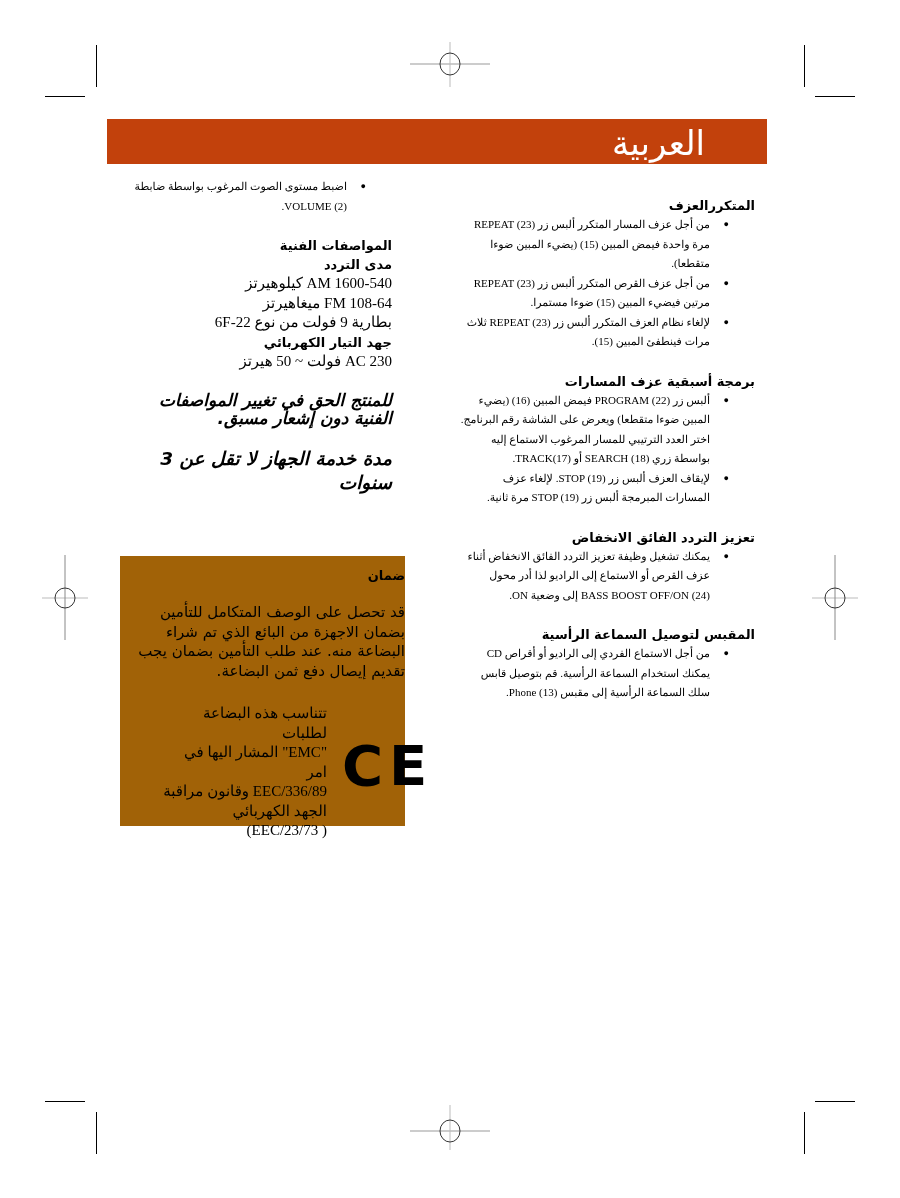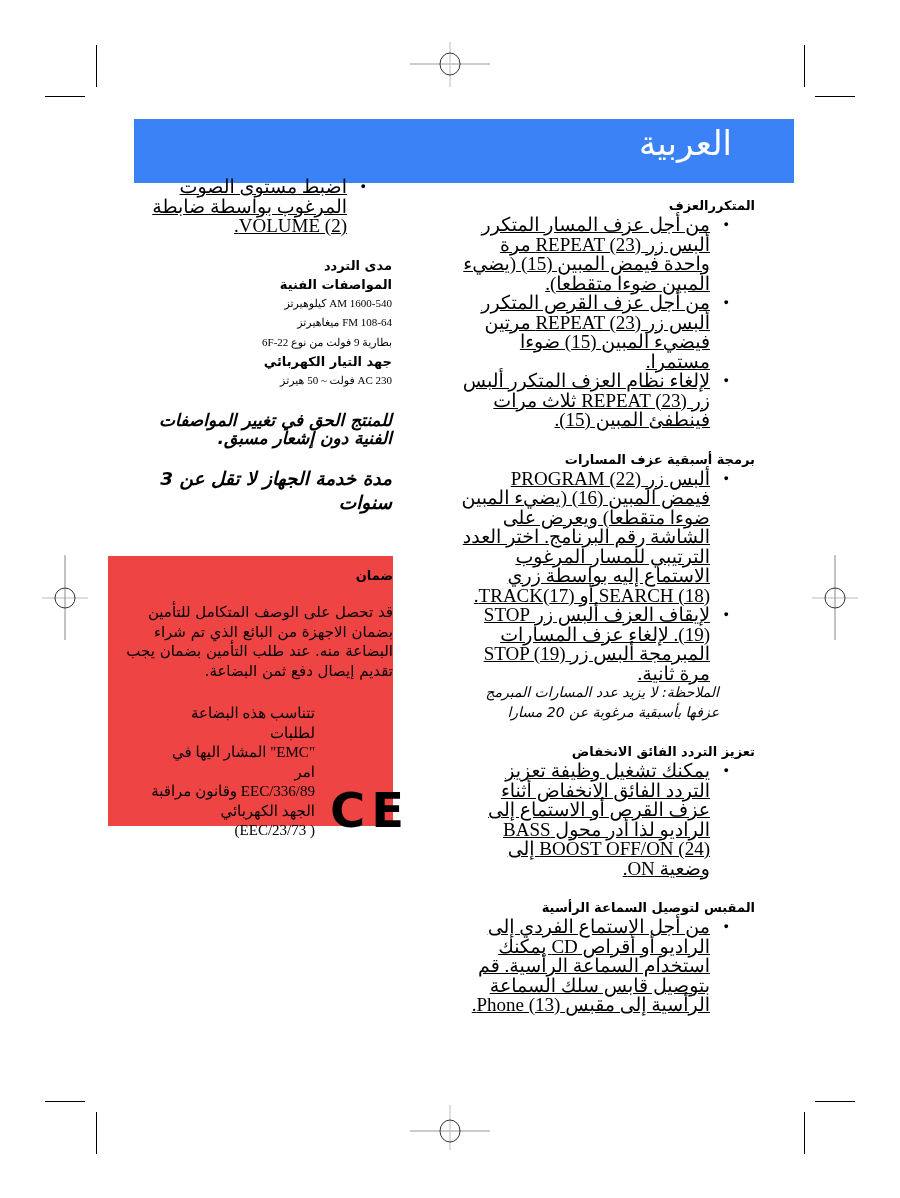--- a/index.html
+++ b/index.html
@@ -1,50 +1,50 @@
 <!DOCTYPE html>
 <html><head>
   <meta charset="utf-8">
   <style>
     html, body { margin:0; padding:0; background:#ffffff; }
     body { width:900px; height:1198px; position:relative; overflow:hidden;
            font-family:"DejaVu Sans", sans-serif; color:#000; }
     .mark { position:absolute; background:#000; }
     .reg { position:absolute; }
-    .header-bar { position:absolute; left:134px; top:119px; width:660px; height:64px;
-                  background:#3b82f6; }
+    .header-bar { position:absolute; left:107px; top:119px; width:660px; height:45px;
+                  background:#c2410c; }
     .header-title { position:absolute; right:62px; top:4px; color:#fff; font-size:34px;
                     font-family:"DejaVu Sans", sans-serif; direction:rtl; line-height:40px; }
     .col { position:absolute; direction:rtl; text-align:right; }
     .col-right { left:460px; width:295px; top:196px; }
     .col-left { left:120px; width:272px; top:177px; }
     .h { font-weight:bold; font-size:13px; line-height:19px; font-family:"DejaVu Sans", sans-serif;text-align:right; }
-    .p { font-size:11px; line-height:19.5px; font-family:"Liberation Serif", serif; }
+    .p { font-size:15px; line-height:19.5px; font-family:"Liberation Serif", serif; }
     ul.b { list-style:none; margin:0; padding:0; }
-    ul.b li { position:relative; padding-right:45px; font-size:19px; line-height:19.5px;
-              font-family:"Liberation Serif", serif;text-decoration:underline; }
+    ul.b li { position:relative; padding-right:45px; font-size:11px; line-height:19.5px;
+              font-family:"Liberation Serif", serif; }
     ul.b li::before { content:"●"; position:absolute; right:26px; top:0; font-size:9px; }
     .note { font-style:italic; font-size:14px; line-height:19.5px; padding-right:36px;
             font-family:"DejaVu Sans", sans-serif; }
     .gap { height:20px; }
     .disclaimer { font-weight:bold; font-style:italic; font-size:17px; line-height:18px;
                   font-family:"DejaVu Sans", sans-serif; }
     .lifetime { font-weight:bold; font-style:italic; font-size:18.5px; line-height:24px;
                 font-family:"DejaVu Sans", sans-serif; }
-    .warranty-box { position:absolute; left:108px; top:556px; width:285px; height:270px;
-                    background:#ef4444; }
+    .warranty-box { position:absolute; left:120px; top:556px; width:285px; height:270px;
+                    background:#a16207; }
     .warranty { position:absolute; right:0; top:10px; width:285px; direction:rtl; text-align:right; }
     .warranty .h { font-size:13px; }
     .warranty .txt { font-size:15px; line-height:19.5px; margin-top:18px;
                      font-family:"DejaVu Sans", sans-serif; }
     .ce-wrap { position:absolute; left:10px; top:148px; width:275px; height:120px; }
     .ce-text { position:absolute; right:78px; top:0; direction:rtl; text-align:right;
                font-size:15px; line-height:19.5px; font-family:"Liberation Serif", serif;margin-left:32px; }
-    .ce-logo { position:absolute; left:212px; top:38px; font-size:48px; font-weight:bold;
-               letter-spacing:6px; font-family:"DejaVu Sans", sans-serif; line-height:48px;margin-top:44px; }
+    .ce-logo { position:absolute; left:212px; top:38px; font-size:56px; font-weight:bold;
+               letter-spacing:6px; font-family:"DejaVu Sans", sans-serif; line-height:48px; }
   </style>
 </head>
 <body>
 
 <div class="mark" style="left:96px;top:45px;width:1px;height:42px;"></div>
 <div class="mark" style="left:45px;top:96px;width:40px;height:1px;"></div>
 <div class="mark" style="left:804px;top:45px;width:1px;height:42px;"></div>
 <div class="mark" style="left:815px;top:96px;width:40px;height:1px;"></div>
 <div class="mark" style="left:45px;top:1101px;width:40px;height:1px;"></div>
 <div class="mark" style="left:96px;top:1112px;width:1px;height:42px;"></div>
@@ -85,21 +85,20 @@
       <li>لإلغاء نظام العزف المتكرر  ألبس زر REPEAT (23) ثلاث مرات فينطفئ المبين (15).</li>
     </ul>
   </section>
   <div class="gap"></div>
   <section>
     <div class="h">برمجة أسبقية عزف المسارات</div>
     <ul class="b">
       <li>ألبس زر PROGRAM (22) فيمض المبين (16) (يضيء المبين ضوءا متقطعا) ويعرض على الشاشة رقم البرنامج. اختر العدد الترتيبي للمسار المرغوب الاستماع إليه بواسطة زري SEARCH (18) أو (17)TRACK.</li>
       <li>لإيقاف العزف  ألبس زر STOP (19). لإلغاء عزف المسارات المبرمجة  ألبس زر STOP (19) مرة ثانية.</li>
     </ul>
-    <div class="note">الملاحظة: لا يزيد عدد المسارات المبرمج عزفها بأسبقية مرغوبة عن 20 مسارا</div>
   </section>
   <div class="gap"></div>
   <section>
     <div class="h">تعزيز التردد الفائق الانخفاض</div>
     <ul class="b">
       <li>يمكنك تشغيل وظيفة تعزيز التردد الفائق الانخفاض أثناء عزف القرص أو الاستماع إلى الراديو لذا أدر محول BASS BOOST OFF/ON (24) إلى وضعية ON.</li>
     </ul>
   </section>
   <div class="gap"></div>
   <section>
@@ -109,22 +108,22 @@
     </ul>
   </section>
 </div>
 
 <div class="col col-left">
   <ul class="b">
     <li>اضبط مستوى الصوت المرغوب بواسطة ضابطة VOLUME (2).</li>
   </ul>
   <div class="gap"></div>
   <section>
+    <div class="h">المواصفات الفنية</div>
     <div class="h">مدى التردد</div>
-    <div class="h">المواصفات الفنية</div>
     <div class="p">1600-540 AM  كيلوهيرتز</div>
     <div class="p">108-64 FM  ميغاهيرتز</div>
     <div class="p">بطارية 9 فولت من نوع 6F-22</div>
     <div class="h">جهد التيار الكهربائي</div>
     <div class="p">230 AC فولت ~ 50 هيرتز</div>
   </section>
   <div class="gap"></div>
   <div class="disclaimer">للمنتج الحق في تغيير المواصفات الفنية دون إشعار مسبق.</div>
   <div class="gap"></div>
   <div class="lifetime">مدة خدمة الجهاز لا تقل عن 3 سنوات</div>

